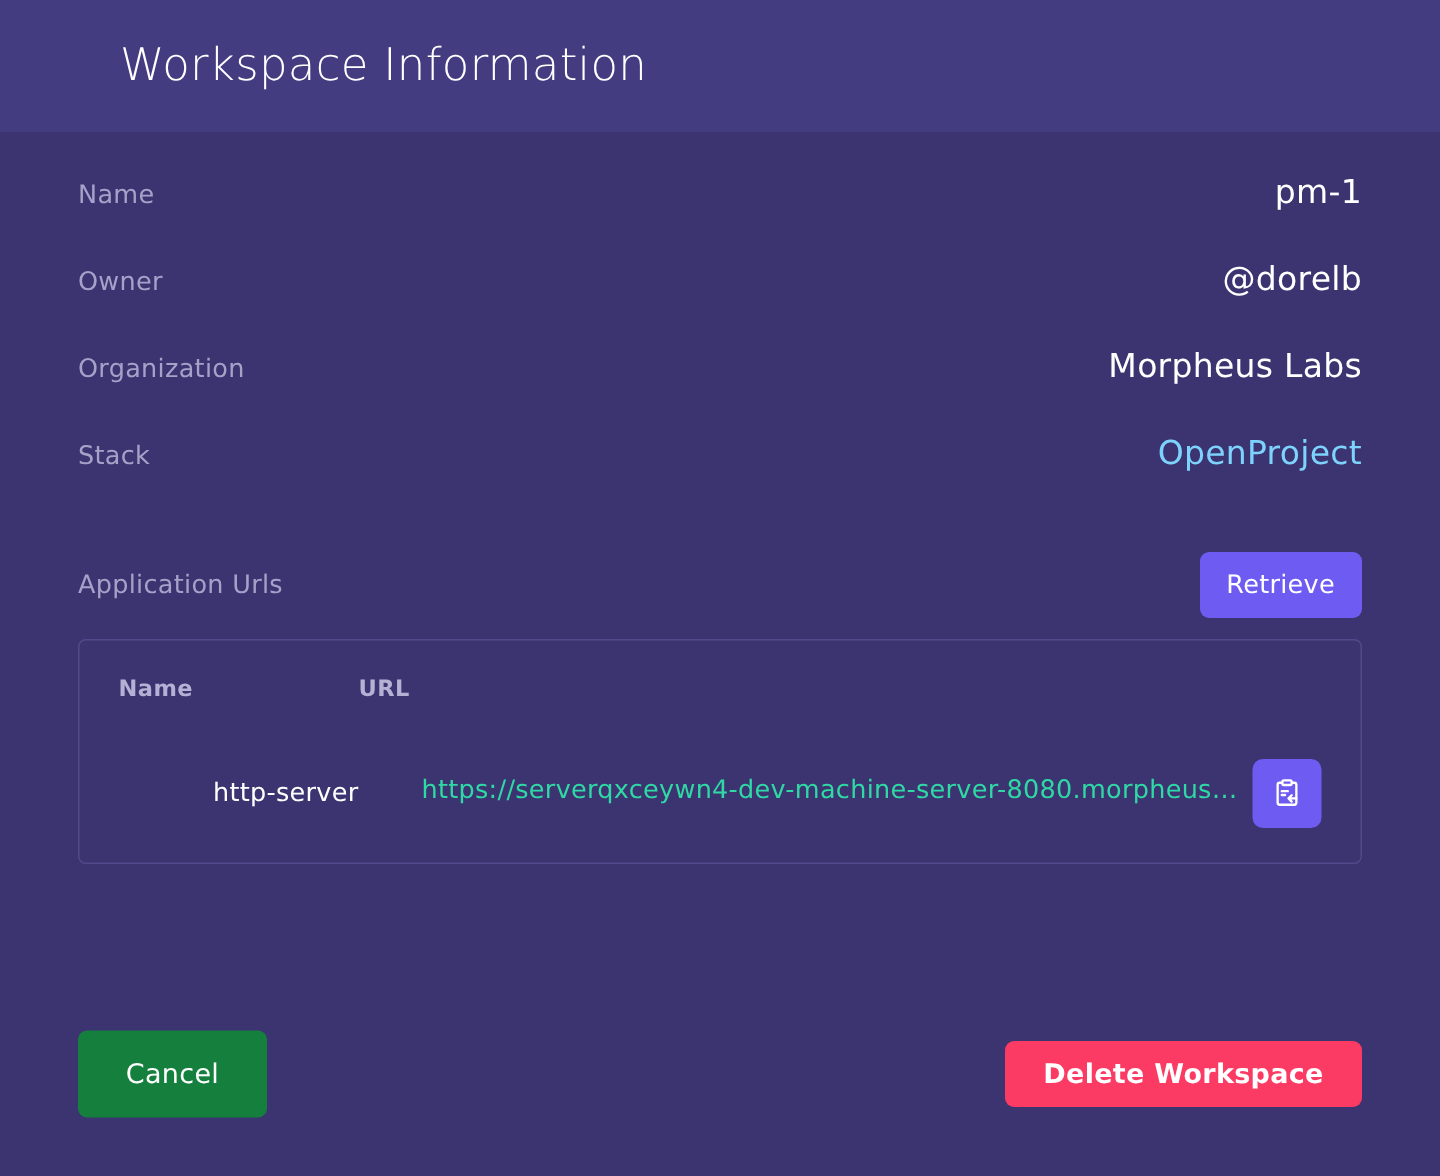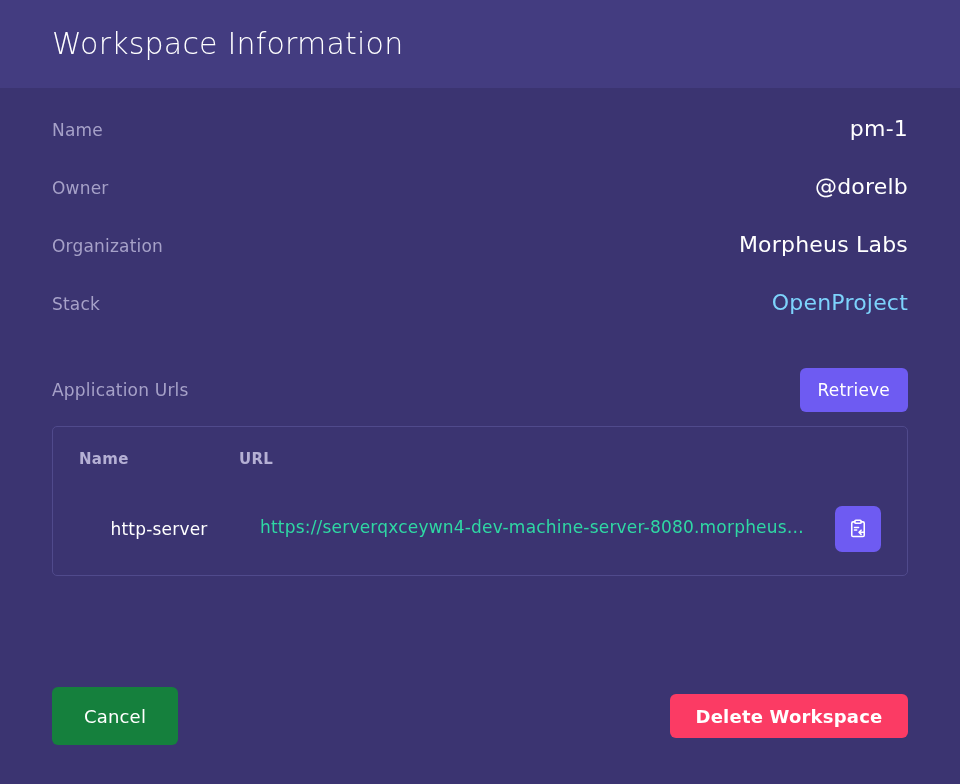--- a/index.html
+++ b/index.html
@@ -34,20 +34,21 @@
     align-items: center;
     padding: 0 52px;
     box-sizing: border-box;
   }
   .dialog-title {
     font-size: 30px;
     font-weight: 300;
     color: #ffffff;
     letter-spacing: 0.2px;
     line-height: 1;
+    margin-left: 28px;
   }
 
   
   .dialog-body {
     flex: 1;
     padding: 28px 52px 0 52px;
     box-sizing: border-box;
   }
 
   .info-row {
@@ -117,21 +118,21 @@
   }
   .urls-table th {
     text-align: left;
     font-size: 15px;
     font-weight: 700;
     color: #b5b0d4;
     padding: 0 0 38px 0;
     letter-spacing: 0.3px;
   }
   .urls-table td {
-    text-align: center;
+    text-align: right;
     font-size: 17px;
     color: #ffffff;
     padding: 0;
     vertical-align: middle;
     letter-spacing: 0.2px;
   }
   .col-name  { width: 160px; }
   .col-url   { width: auto; }
   .col-act   { width: 56px; }
 

